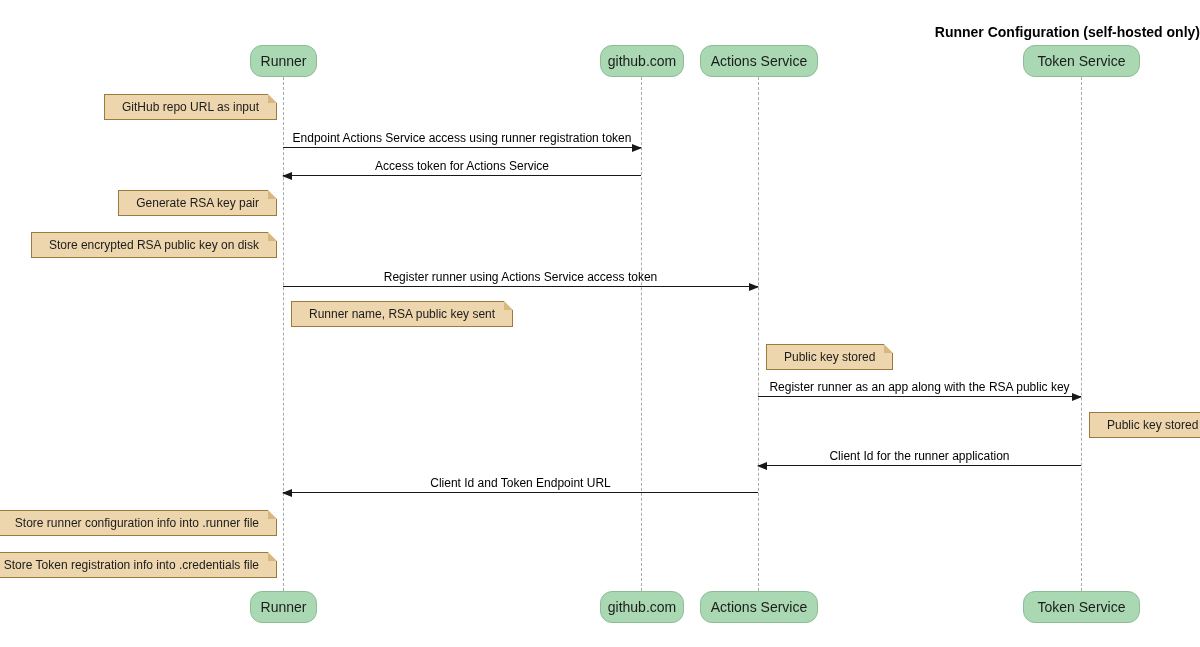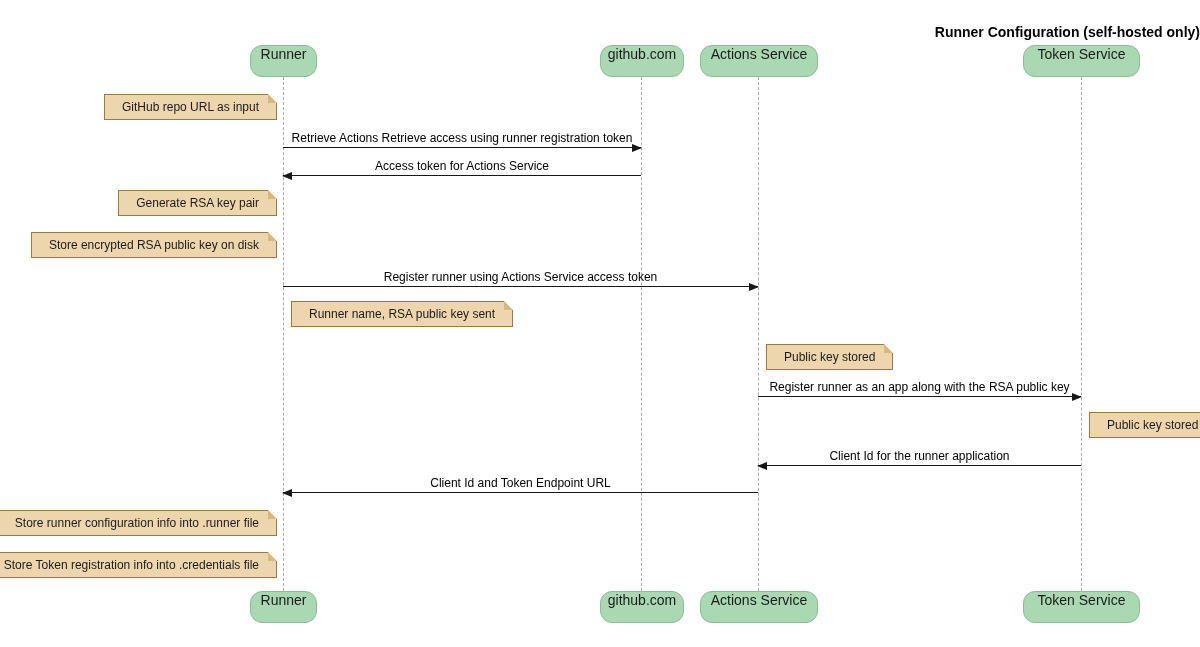--- a/index.html
+++ b/index.html
@@ -34,20 +34,21 @@
     width: 0;
     border-left: 1px dashed var(--lifeline);
   }
   .participant {
     position: absolute;
     height: 32px;
     background: var(--participant-fill);
     border: 1px solid var(--participant-border);
     border-radius: 12px;
     display: flex;
+    align-items: center;
     justify-content: center;
     font-size: 14px;
     color: #1c1c1c;
     box-sizing: border-box;
   }
   .note {
     position: absolute;
     background: var(--note-fill);
     border: 1px solid var(--note-border);
     padding: 5px 17px;
@@ -156,21 +157,21 @@
     <span>Public key stored</span>
   </div>
   <div class="note" style="top:510px;right:923px">
     <span>Store runner configuration info into .runner file</span>
   </div>
   <div class="note" style="top:552px;right:923px">
     <span>Store Token registration info into .credentials file</span>
   </div>
 
   <div class="msg" style="left:283px;top:130px;width:358px">
-    <div class="msg-label">Retrieve Actions Retrieve access using runner registration token</div>
+    <div class="msg-label">Endpoint Actions Service access using runner registration token</div>
     <div class="msg-line"></div>
     <div class="arrowhead right"></div>
   </div>
   <div class="msg" style="left:283px;top:158px;width:358px">
     <div class="msg-label">Access token for Actions Service</div>
     <div class="msg-line"></div>
     <div class="arrowhead left"></div>
   </div>
   <div class="msg" style="left:283px;top:269px;width:475px">
     <div class="msg-label">Register runner using Actions Service access token</div>

